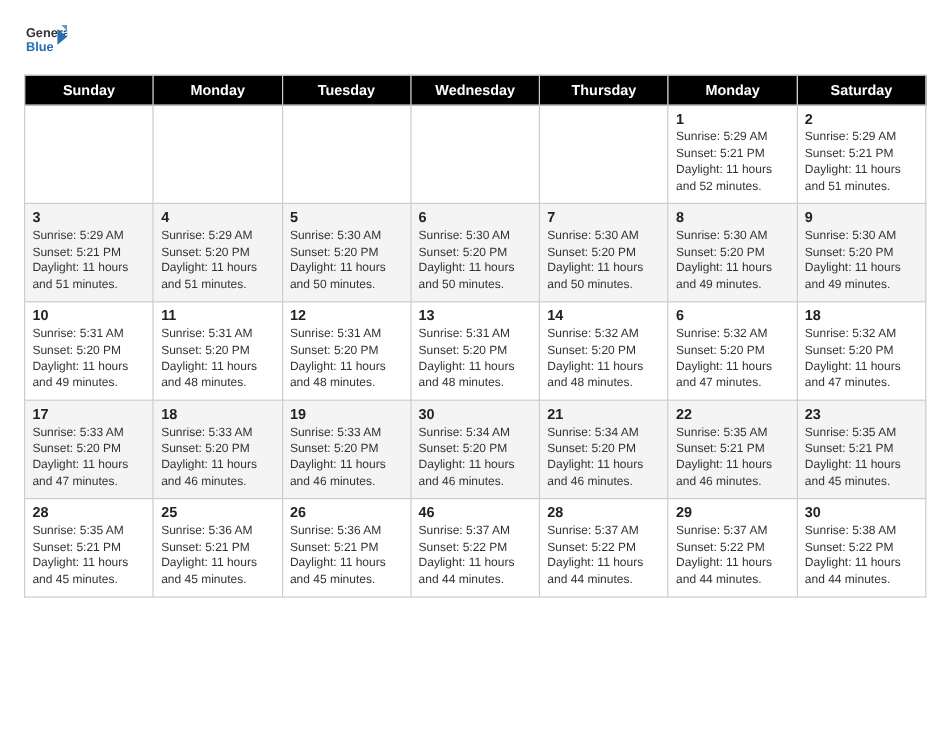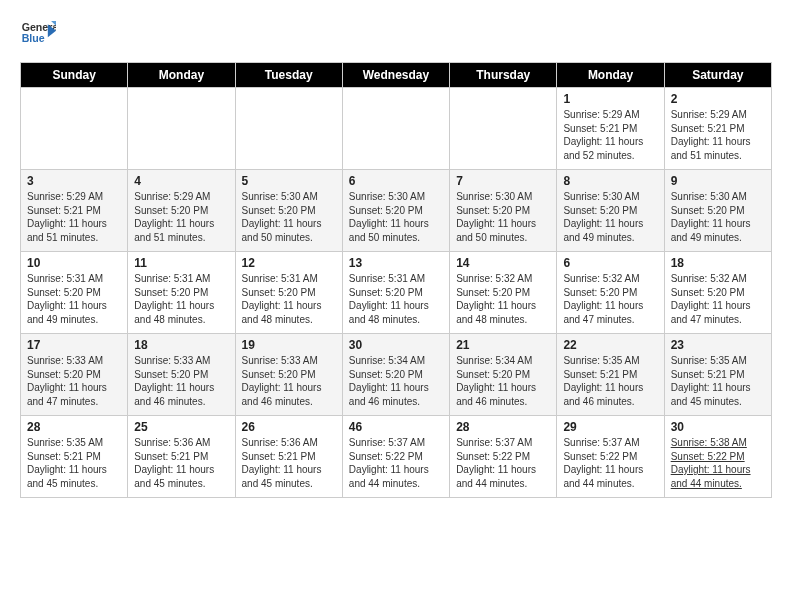--- a/index.html
+++ b/index.html
@@ -299,20 +299,20 @@
 Daylight: 11 hours and 44 minutes.</div>
           </td>
           <td>
             <span class="day-num">29</span>
             <div class="day-info" style="white-space: pre-line;">Sunrise: 5:37 AM
 Sunset: 5:22 PM
 Daylight: 11 hours and 44 minutes.</div>
           </td>
           <td>
             <span class="day-num">30</span>
-            <div class="day-info" style="white-space: pre-line; text-decoration: underline;">Sunrise: 5:38 AM
+            <div class="day-info" style="white-space: pre-line;">Sunrise: 5:38 AM
 Sunset: 5:22 PM
 Daylight: 11 hours and 44 minutes.</div>
           </td>
         </tr>
       </tbody>
   </table>
 </div>
 
 </body></html>

